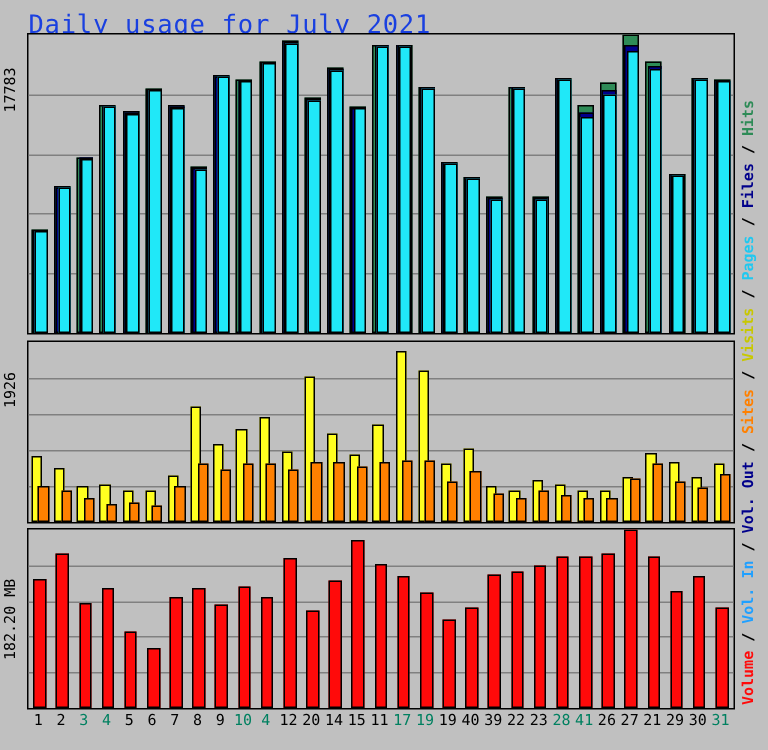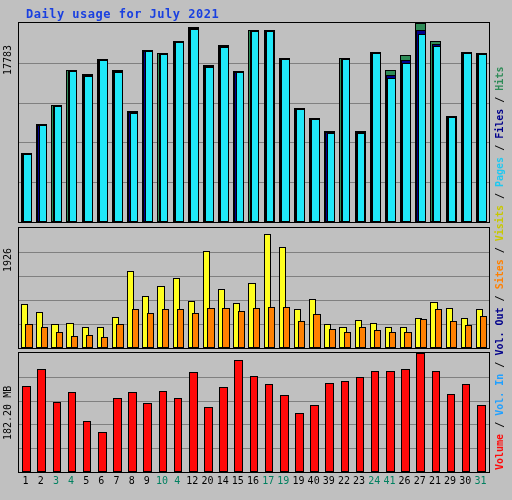--- a/index.html
+++ b/index.html
@@ -6,22 +6,22 @@
   body{
     width:512px;height:500px;
     background:#c0c0c0;
     font-family:"DejaVu Sans Mono","Liberation Mono",monospace;
     overflow:hidden;
   }
   #stage{position:relative;width:512px;height:500px;}
 
   
   .title{
-    position:absolute;left:26px;top:7px;
-    font-size:12px;font-weight:bold;letter-spacing:.5px;
+    position:absolute;left:19px;top:7px;
+    font-size:17px;font-weight:normal;letter-spacing:.5px;
     color:#1a40e0;white-space:nowrap;
   }
 
   
   .panel{
     position:absolute;
     background:#c0c0c0;
     border:1px solid #000;
     box-sizing:border-box;
     overflow:hidden;
@@ -494,29 +494,29 @@
       <div class="day" style="left: 75.8065px; width: 15.1613px;">6</div>
       <div class="day" style="left: 90.9677px; width: 15.1613px;">7</div>
       <div class="day" style="left: 106.129px; width: 15.1613px;">8</div>
       <div class="day" style="left: 121.29px; width: 15.1613px;">9</div>
       <div class="day weekend" style="left: 136.452px; width: 15.1613px;">10</div>
       <div class="day weekend" style="left: 151.613px; width: 15.1613px;">4</div>
       <div class="day" style="left: 166.774px; width: 15.1613px;">12</div>
       <div class="day" style="left: 181.935px; width: 15.1613px;">20</div>
       <div class="day" style="left: 197.097px; width: 15.1613px;">14</div>
       <div class="day" style="left: 212.258px; width: 15.1613px;">15</div>
-      <div class="day" style="left: 227.419px; width: 15.1613px;">16</div>
+      <div class="day" style="left: 227.419px; width: 15.1613px;">11</div>
       <div class="day weekend" style="left: 242.581px; width: 15.1613px;">17</div>
       <div class="day weekend" style="left: 257.742px; width: 15.1613px;">19</div>
       <div class="day" style="left: 272.903px; width: 15.1613px;">19</div>
       <div class="day" style="left: 288.065px; width: 15.1613px;">40</div>
       <div class="day" style="left: 303.226px; width: 15.1613px;">39</div>
       <div class="day" style="left: 318.387px; width: 15.1613px;">22</div>
       <div class="day" style="left: 333.548px; width: 15.1613px;">23</div>
-      <div class="day weekend" style="left: 348.71px; width: 15.1613px;">24</div>
+      <div class="day weekend" style="left: 348.71px; width: 15.1613px;">28</div>
       <div class="day weekend" style="left: 363.871px; width: 15.1613px;">41</div>
       <div class="day" style="left: 379.032px; width: 15.1613px;">26</div>
       <div class="day" style="left: 394.194px; width: 15.1613px;">27</div>
       <div class="day" style="left: 409.355px; width: 15.1613px;">21</div>
       <div class="day" style="left: 424.516px; width: 15.1613px;">29</div>
       <div class="day" style="left: 439.677px; width: 15.1613px;">30</div>
       <div class="day weekend" style="left: 454.839px; width: 15.1613px;">31</div>
     </div>
 
   <div class="legend" id="legend"><span style="color: rgb(255, 10, 10);">Volume</span><span class="sep"> / </span><span style="color: rgb(32, 160, 255);">Vol. In</span><span class="sep"> / </span><span style="color: rgb(0, 0, 139);">Vol. Out</span><span class="sep"> / </span><span style="color: rgb(255, 128, 0);">Sites</span><span class="sep"> / </span><span style="color: rgb(200, 200, 0);">Visits</span><span class="sep"> / </span><span style="color: rgb(32, 200, 240);">Pages</span><span class="sep"> / </span><span style="color: rgb(0, 0, 139);">Files</span><span class="sep"> / </span><span style="color: rgb(46, 139, 87);">Hits</span></div>

